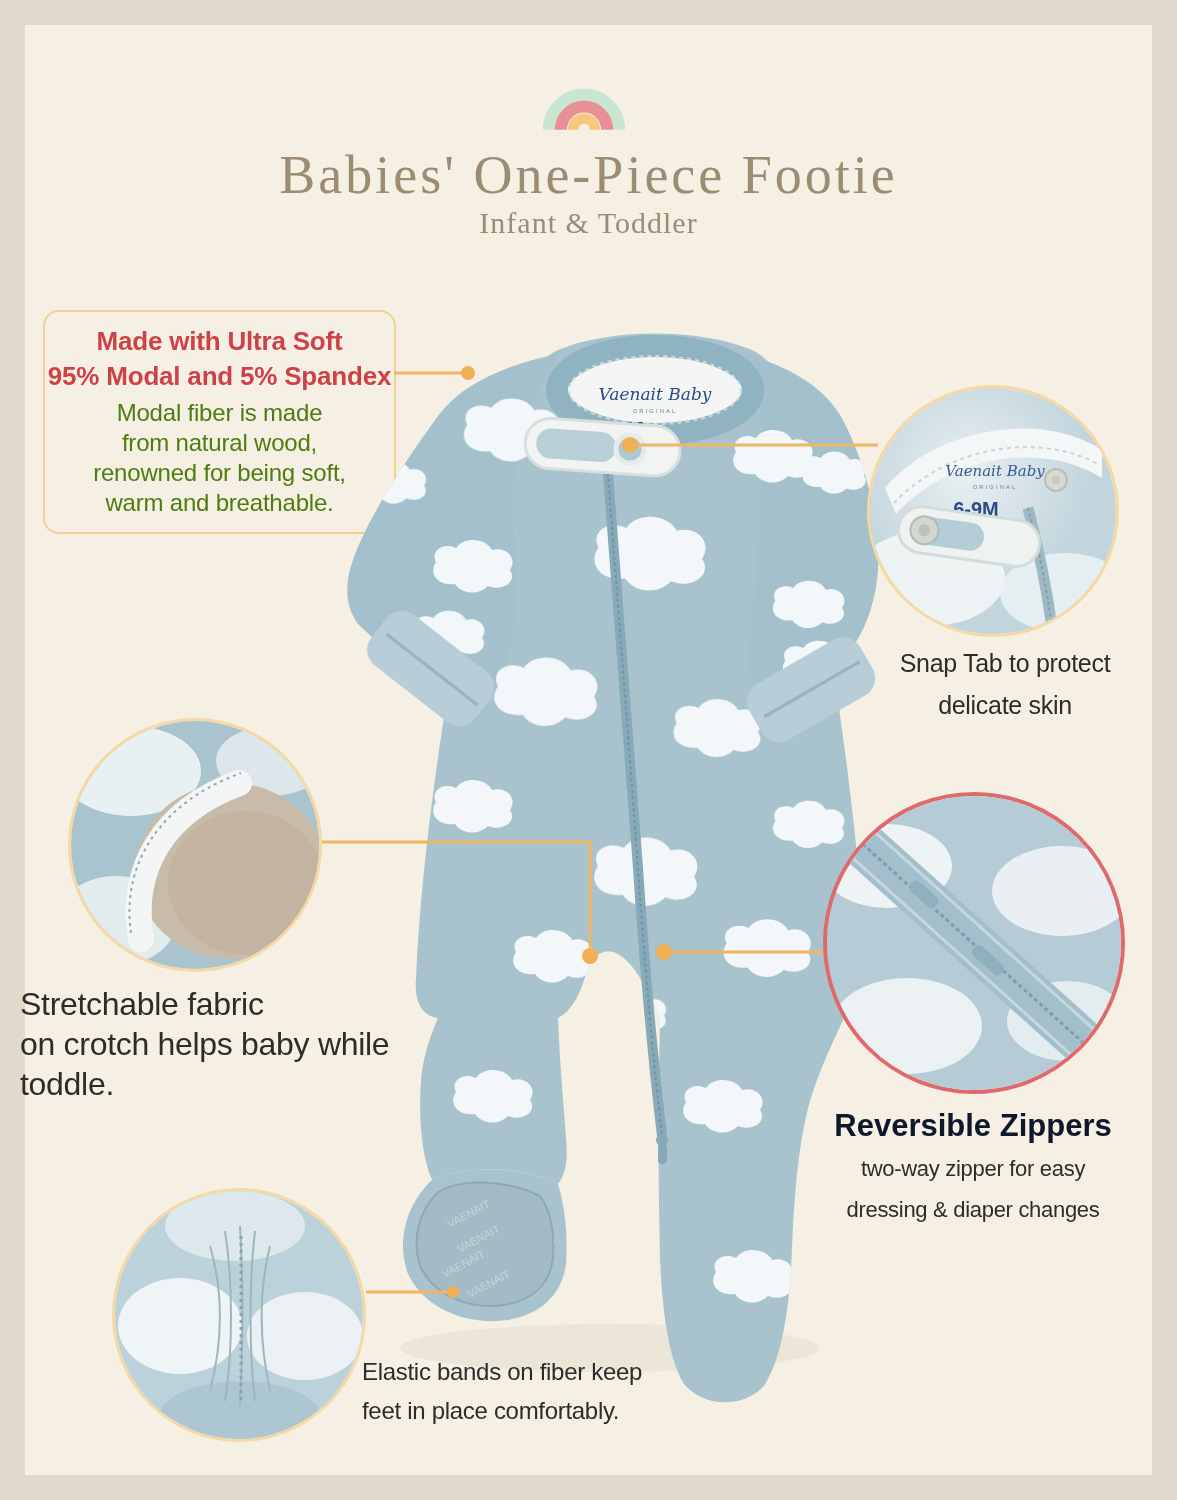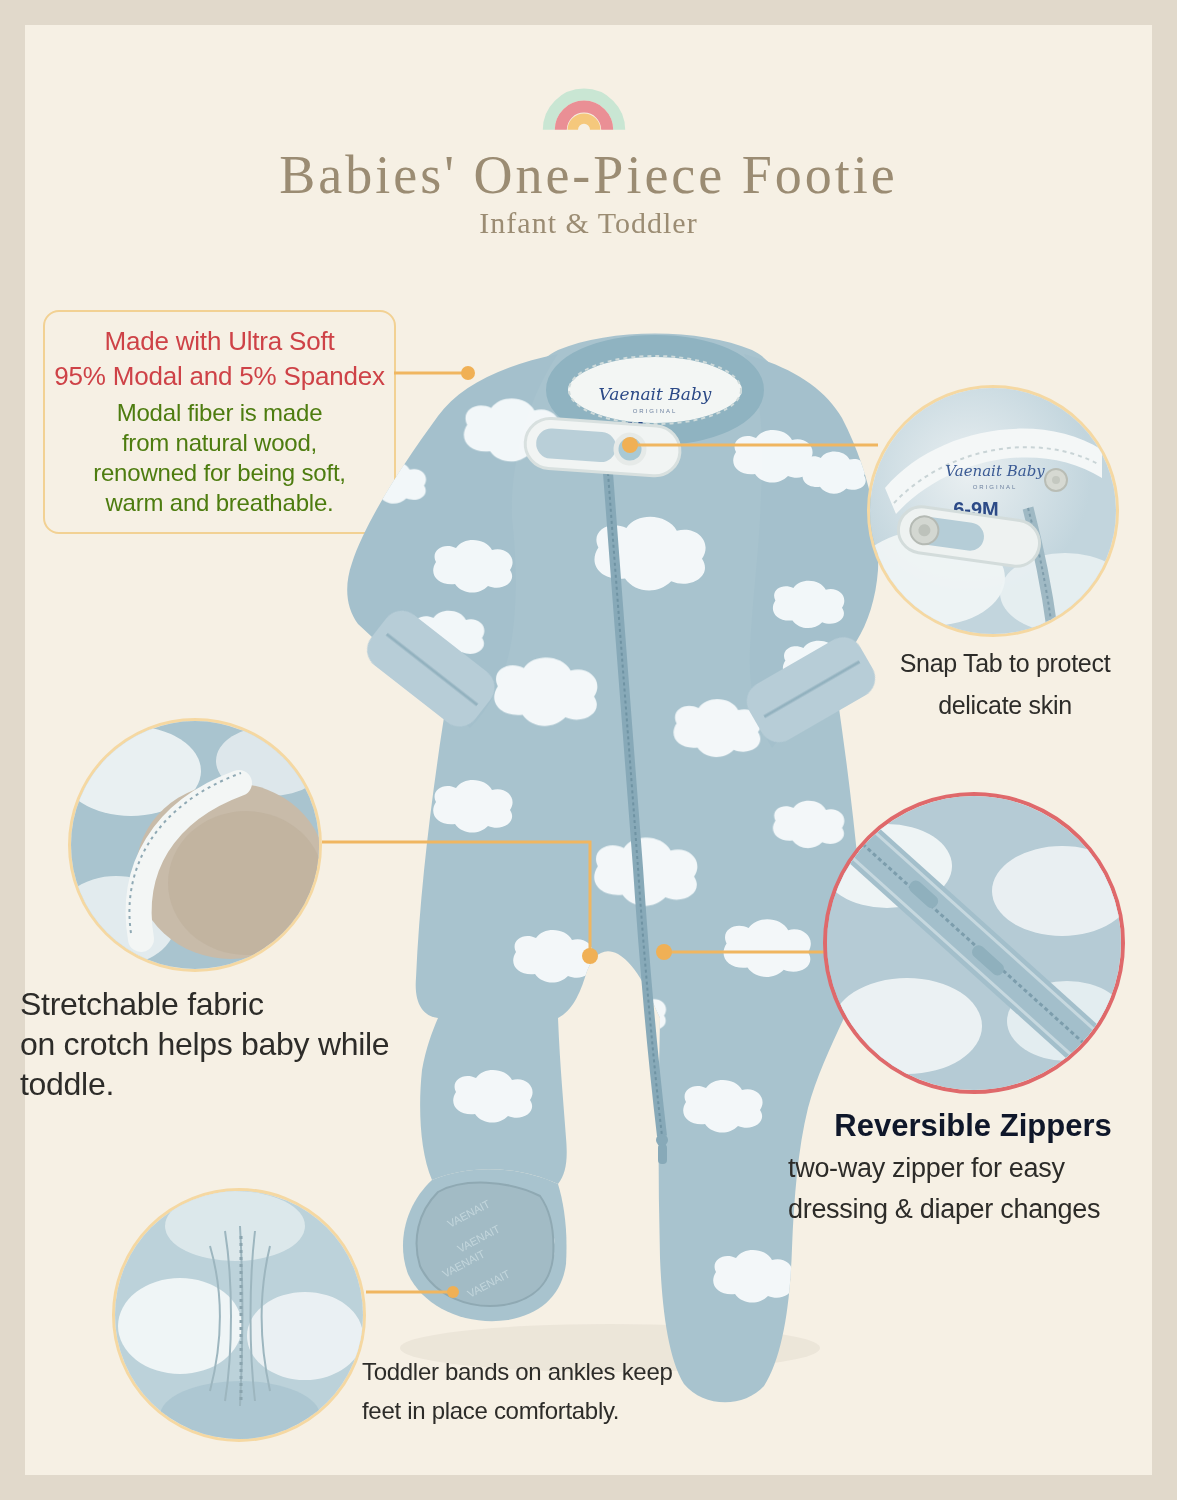--- a/index.html
+++ b/index.html
@@ -11,41 +11,41 @@
 
   
   .rainbow{left:536px;top:56px;width:96px;height:82px;}
   .title{left:0;top:144px;width:1177px;text-align:center;
          font-family:"Liberation Serif",serif;font-size:54px;color:#9b8c73;letter-spacing:3px;}
   .subtitle{left:0;top:206px;width:1177px;text-align:center;
             font-family:"Liberation Serif",serif;font-size:30px;color:#9b8c73;letter-spacing:1px;}
 
   
   .callout{left:43px;top:310px;width:349px;height:220px;border:2px solid #f2d193;border-radius:16px;}
-  .callout-heading{left:0;top:12px;width:100%;text-align:center;font-size:26px;font-weight:normal;
+  .callout-heading{left:0;top:12px;width:100%;text-align:center;font-size:26px;font-weight:bold;
                    line-height:35px;color:#ce4247;letter-spacing:-0.2px;}
   .callout-body{left:0;top:86px;width:100%;text-align:center;font-size:24px;line-height:30px;
                 color:#4d7c0f;letter-spacing:-0.2px;}
 
   
   .circle{border-radius:50%;overflow:hidden;box-sizing:border-box;}
   .ring-peach{border:3px solid #f5d8a2;}
   .ring-red{border:4px solid #df696b;}
   .circle svg{display:block;width:100%;height:100%;}
   .c-snap{left:867px;top:385px;width:252px;height:252px;}
   .c-stretch{left:68px;top:718px;width:254px;height:254px;}
   .c-zipper{left:823px;top:792px;width:302px;height:302px;}
   .c-elastic{left:112px;top:1188px;width:254px;height:254px;}
 
   
   .caption{color:#2d2c29;letter-spacing:-0.3px;}
   .cap-snap{left:830px;top:642px;width:350px;text-align:center;font-size:25px;line-height:42px;}
   .cap-stretch{left:20px;top:984px;width:385px;text-align:left;font-size:32px;line-height:40px;}
   .zip-heading{left:798px;top:1108px;width:350px;text-align:center;font-size:31px;font-weight:bold;color:#0f172a;}
-  .cap-zipper{left:788px;top:1148px;width:370px;font-size:27px;line-height:41px;}
+  .cap-zipper{left:788px;top:1148px;width:370px;text-align:center;font-size:22px;line-height:41px;}
   .cap-elastic{left:362px;top:1352px;width:340px;text-align:left;font-size:24px;line-height:39px;}
 
   .connectors{left:0;top:0;width:1177px;height:1500px;pointer-events:none;}
   .garment{left:320px;top:308px;width:580px;height:1110px;}
 </style>
 </head>
 <body>
 
 <div class="page">
   <div class="canvas"></div>
@@ -249,15 +249,15 @@
       <g stroke="#9db6bf" stroke-width="2" fill="none">
         <path d="M110,40 C118,90 118,160 110,210"></path>
         <path d="M125,35 C128,90 128,160 125,215"></path>
         <path d="M140,40 C134,90 134,160 140,210"></path>
         <path d="M95,55 C108,100 108,150 95,200"></path>
         <path d="M155,55 C144,100 144,150 155,200"></path>
       </g>
       <path d="M126,45 L126,210" stroke="#8aa4ae" stroke-width="3" stroke-dasharray="3,4"></path>
     </svg>
   </div>
-  <div class="abs caption cap-elastic multiline">Toddler bands on ankles keep
+  <div class="abs caption cap-elastic multiline">Elastic bands on fiber keep
 feet in place comfortably.</div>
 </div>
 
 </body></html>

